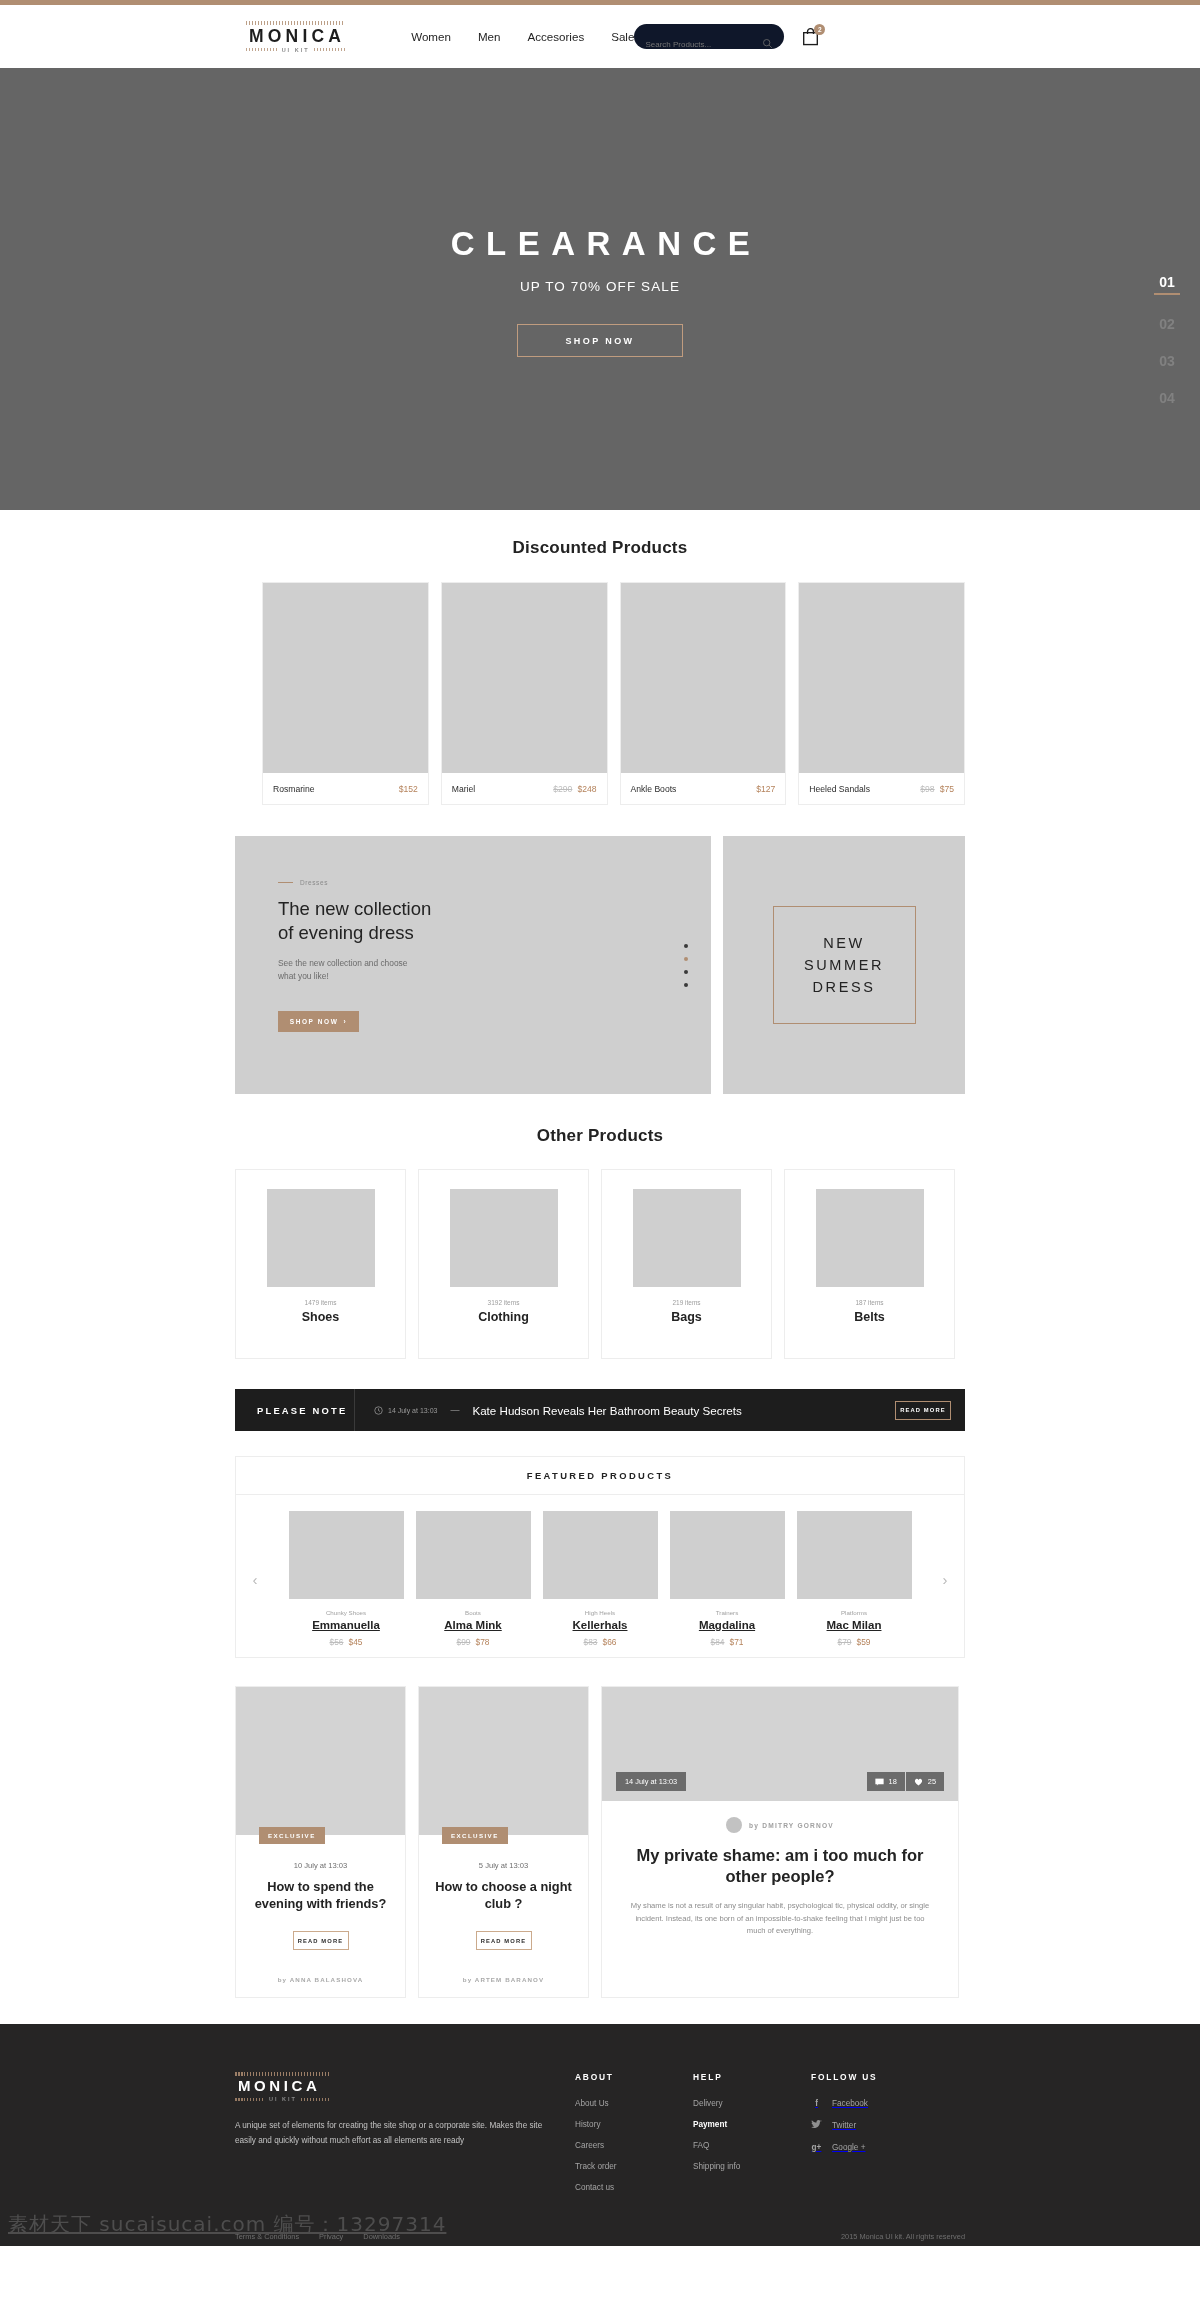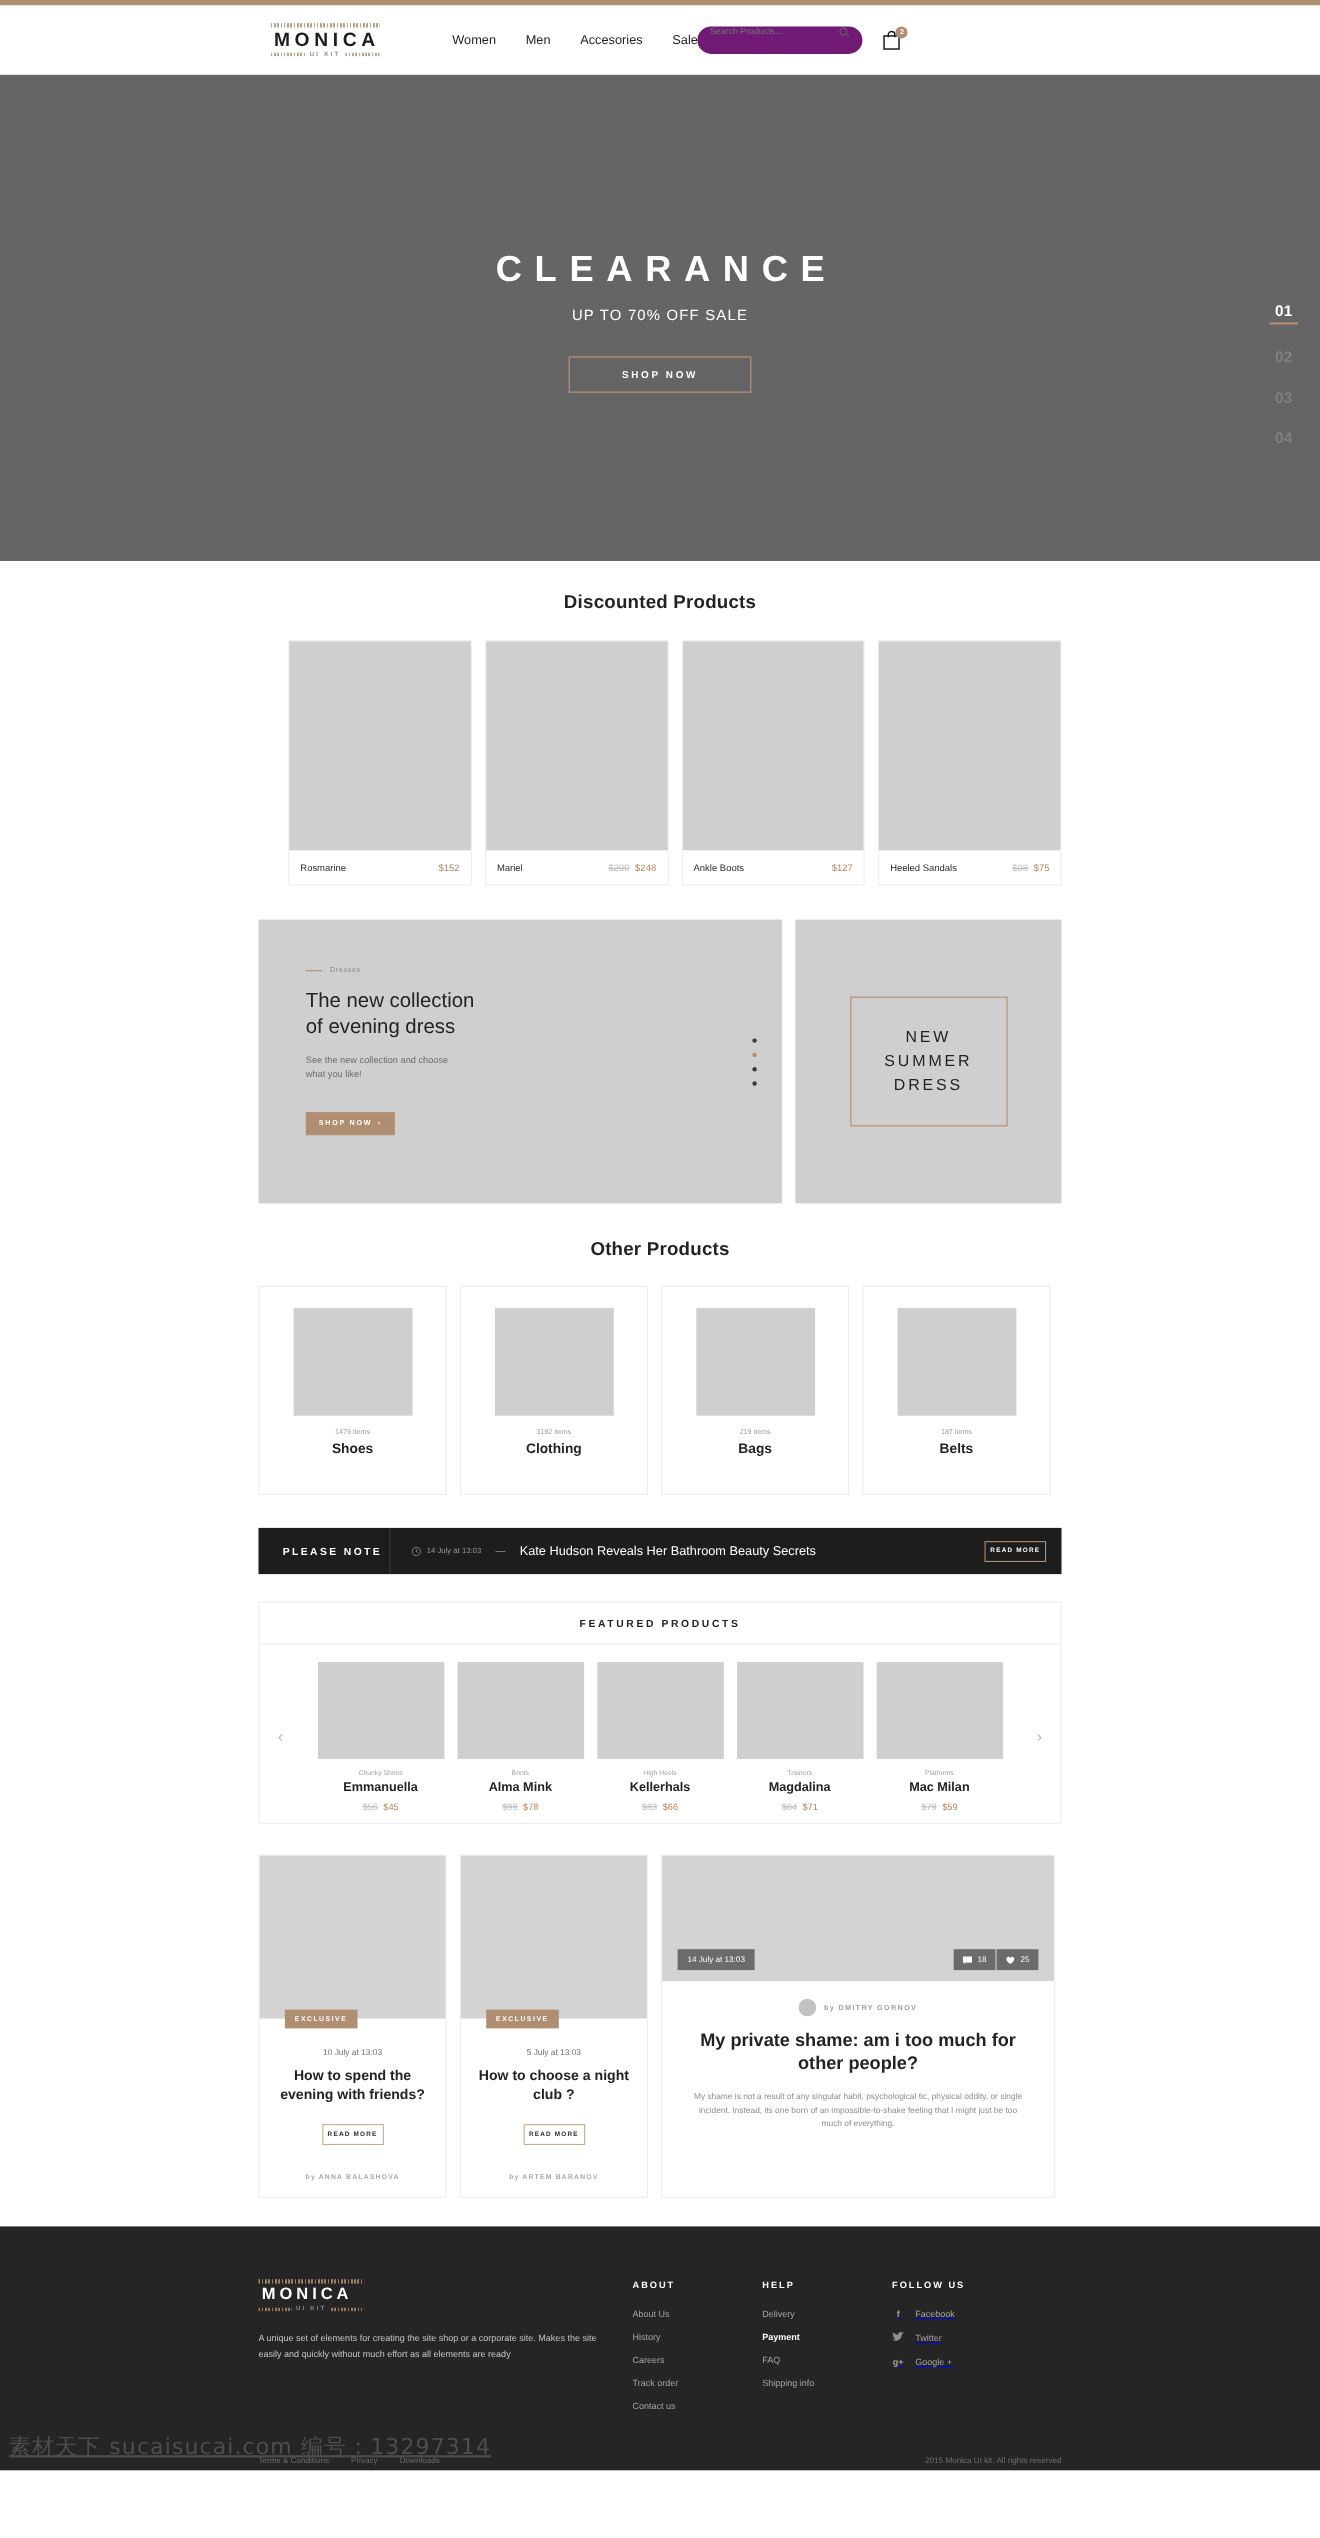--- a/index.html
+++ b/index.html
@@ -27,22 +27,22 @@
   .logo-sub { display:flex; align-items:center; gap:4px; justify-content:center;}
   .logo-sub .dashes { height:3px; flex:1;
     background:repeating-linear-gradient(90deg,#b08e72 0 1.5px,transparent 1.5px 3px); opacity:.8;}
   .logo-sub .kit { font-size:5.5px; letter-spacing:2px; color:#8a8a8a; font-weight:700;}
 
   nav.main-nav { display:flex; gap:27px; margin-left:66px; }
   nav.main-nav a { font-size:11.6px; color:#1f1f1f; text-decoration:none; font-weight:400; }
 
   .header-right { margin-left:auto; display:flex; align-items:center; gap:18px; padding-right:514px;}
   .search-box {
-    width:150px; height:25px; background:#701a75; border-radius:13px;
-    display:flex; align-items:flex-start; padding:0 11px; gap:6px;
+    width:150px; height:25px; background:#0f172a; border-radius:13px;
+    display:flex; align-items:flex-end; padding:0 11px; gap:6px;
   }
   .search-box input {
     border:0; background:transparent; outline:none; flex:1;
     font-size:8px; color:#9b9b9b; font-family:inherit;
   }
   .search-ico { width:11px; height:11px; flex:0 0 auto; }
   .cart-wrap { position:relative; width:17px; height:19px; }
   .cart-badge {
     position:absolute; top:-3px; right:-6px; width:11px; height:11px; border-radius:50%;
     background:#b08e72; color:#fff; font-size:6.5px; display:flex; align-items:center;
@@ -162,21 +162,21 @@
   }
   .feat-body { display:flex; align-items:center; padding:16px 0 10px; }
   .feat-arrow {
     width:38px; text-align:center; color:#b9b9b9; font-size:15px; cursor:pointer;
     flex:0 0 auto;
   }
   .feat-track { display:flex; gap:12px; flex:1; justify-content:center; }
   .feat-item { width:115px; text-align:center; }
   .feat-img { width:115px; height:88px; background:#cfcfcf; }
   .feat-cat { font-size:6.2px; color:#a2a2a2; margin-top:10px; }
-  .feat-name { font-size:11.5px; color:#232323; font-weight:700; margin-top:3px; }
+  .feat-name { font-size:11.5px; color:#232323; font-weight:700; margin-top:3px;text-decoration:underline; }
   .feat-prices { font-size:8.4px; margin-top:6px; display:flex; gap:5px; justify-content:center;}
 
   
   .blog-row { display:flex; gap:12px; }
   .blog-card {
     width:171px; border:1px solid #ededed; background:#fff;
     display:flex; flex-direction:column; align-items:center;
   }
   .blog-thumb { width:100%; height:148px; background:#d3d3d3; position:relative; }
   .blog-badge {

